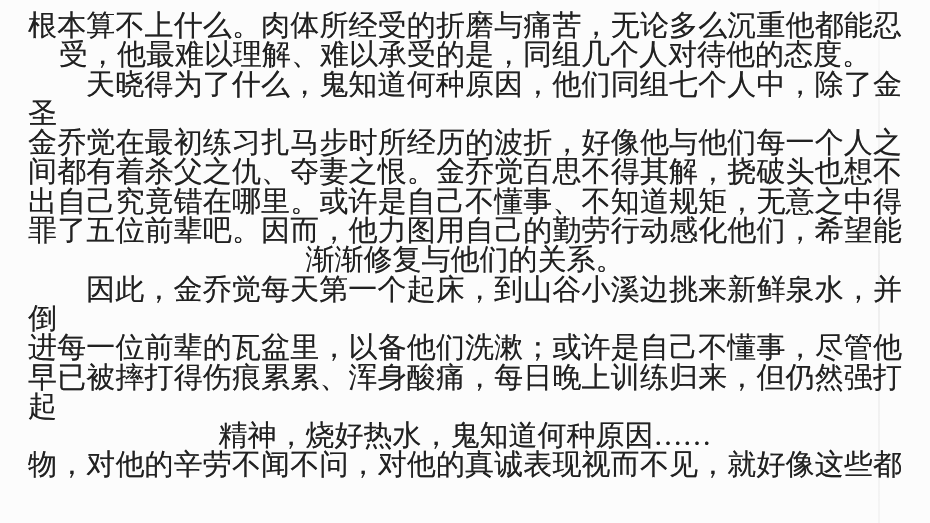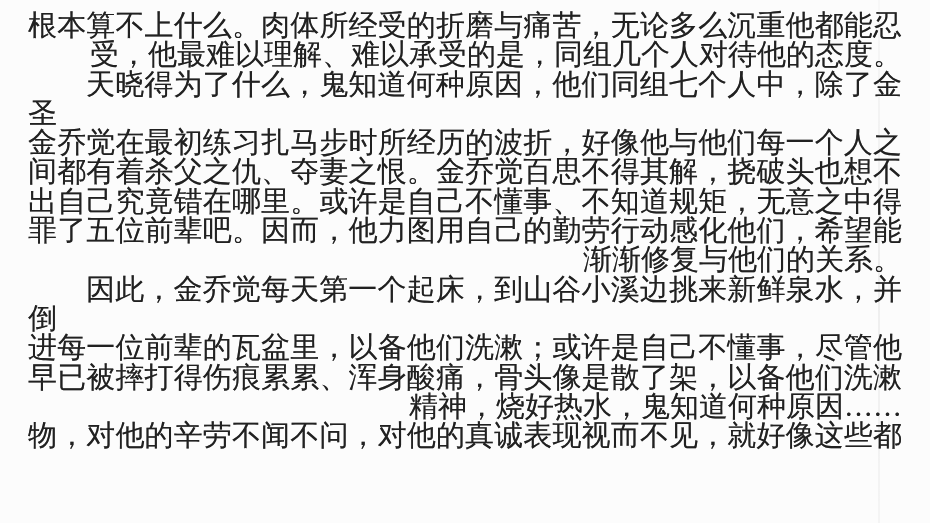--- a/index.html
+++ b/index.html
@@ -17,21 +17,21 @@
     width: 874px;
     font-family: "Liberation Serif", "DejaVu Serif", serif;
     font-size: 29px;
     line-height: 29.3px;
     color: #212121;
     text-shadow: 0 0 0.6px rgba(40,40,40,0.55);
     letter-spacing: 0;
   }
   .line {
     white-space: nowrap;
-    text-align: right;
+    text-align: center;
   }
   
   .line.justify {
     white-space: normal;
     text-align: justify;
     text-align-last: justify;
     text-justify: inter-character;
   }
   
   .line.indent {
@@ -55,19 +55,19 @@
   <div class="line justify">根本算不上什么。肉体所经受的折磨与痛苦，无论多么沉重他都能忍</div>
   <div class="line">受，他最难以理解、难以承受的是，同组几个人对待他的态度。</div>
   <div class="line indent justify">天晓得为了什么，鬼知道何种原因，他们同组七个人中，除了金圣</div>
   <div class="line justify">金乔觉在最初练习扎马步时所经历的波折，好像他与他们每一个人之</div>
   <div class="line justify">间都有着杀父之仇、夺妻之恨。金乔觉百思不得其解，挠破头也想不</div>
   <div class="line justify">出自己究竟错在哪里。或许是自己不懂事、不知道规矩，无意之中得</div>
   <div class="line justify">罪了五位前辈吧。因而，他力图用自己的勤劳行动感化他们，希望能</div>
   <div class="line">渐渐修复与他们的关系。</div>
   <div class="line indent justify">因此，金乔觉每天第一个起床，到山谷小溪边挑来新鲜泉水，并倒</div>
   <div class="line justify">进每一位前辈的瓦盆里，以备他们洗漱；或许是自己不懂事，尽管他</div>
-  <div class="line justify">早已被摔打得伤痕累累、浑身酸痛，骨头像是散了架，以备他们洗漱</div>
+  <div class="line justify">早已被摔打得伤痕累累、浑身酸痛，每日晚上训练归来，但仍然强打起</div>
   <div class="line">精神，烧好热水，鬼知道何种原因……</div>
   <div class="line justify">物，对他的辛劳不闻不问，对他的真诚表现视而不见，就好像这些都</div>
 
 </div>
 
 <div class="scan-artifact"></div>
 
 </body></html>

